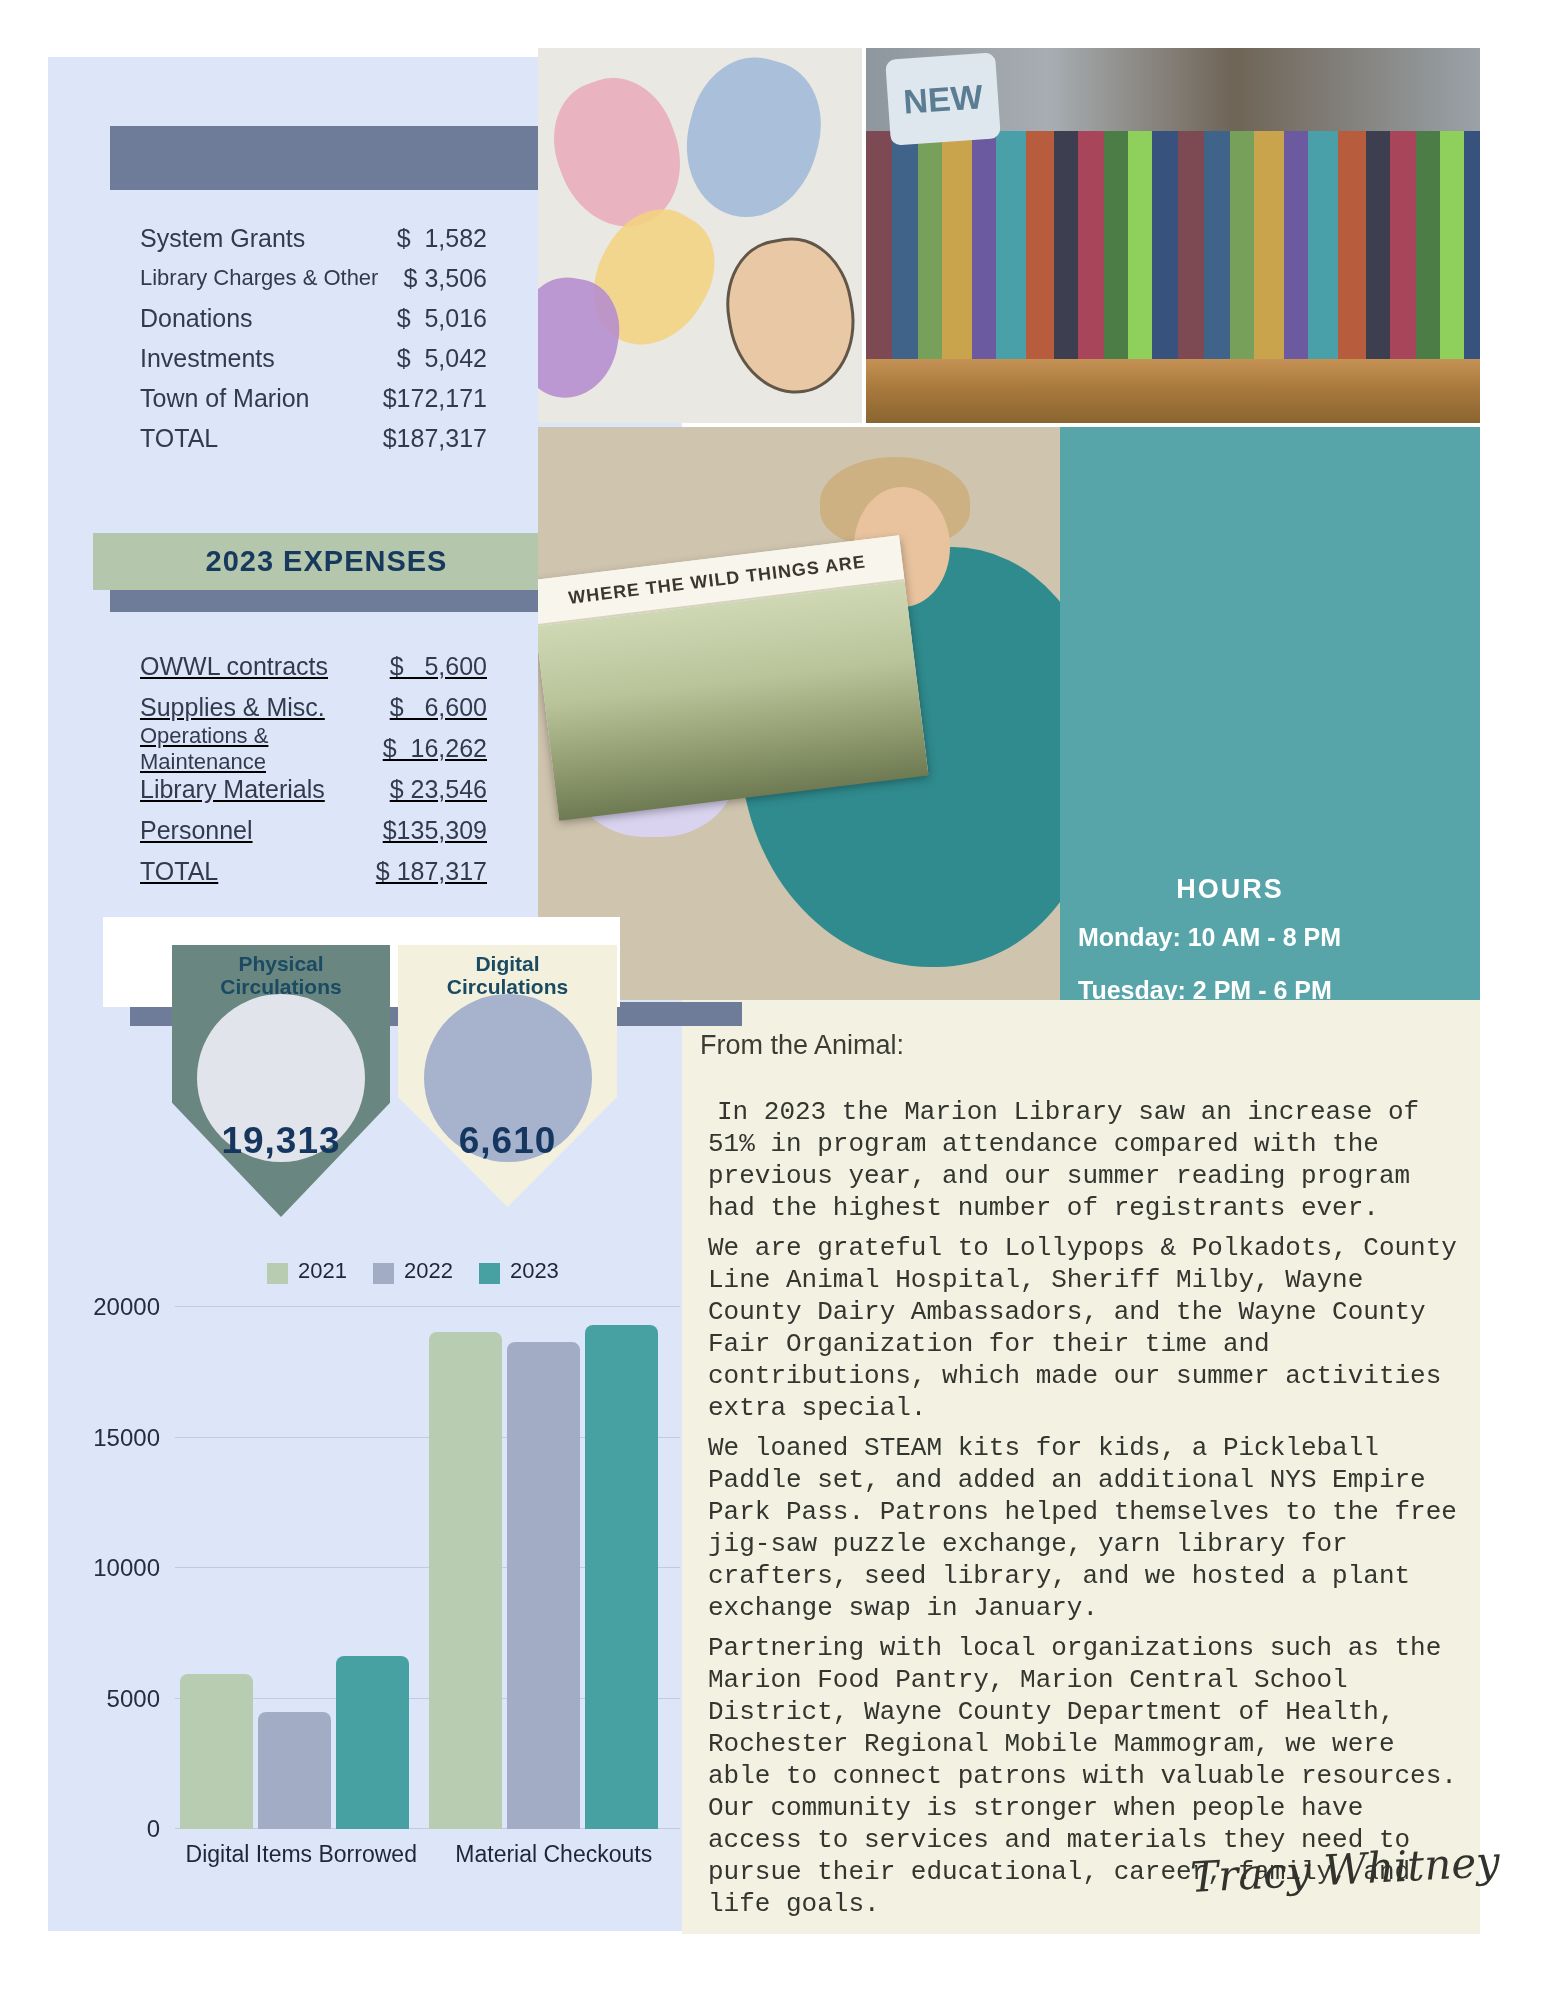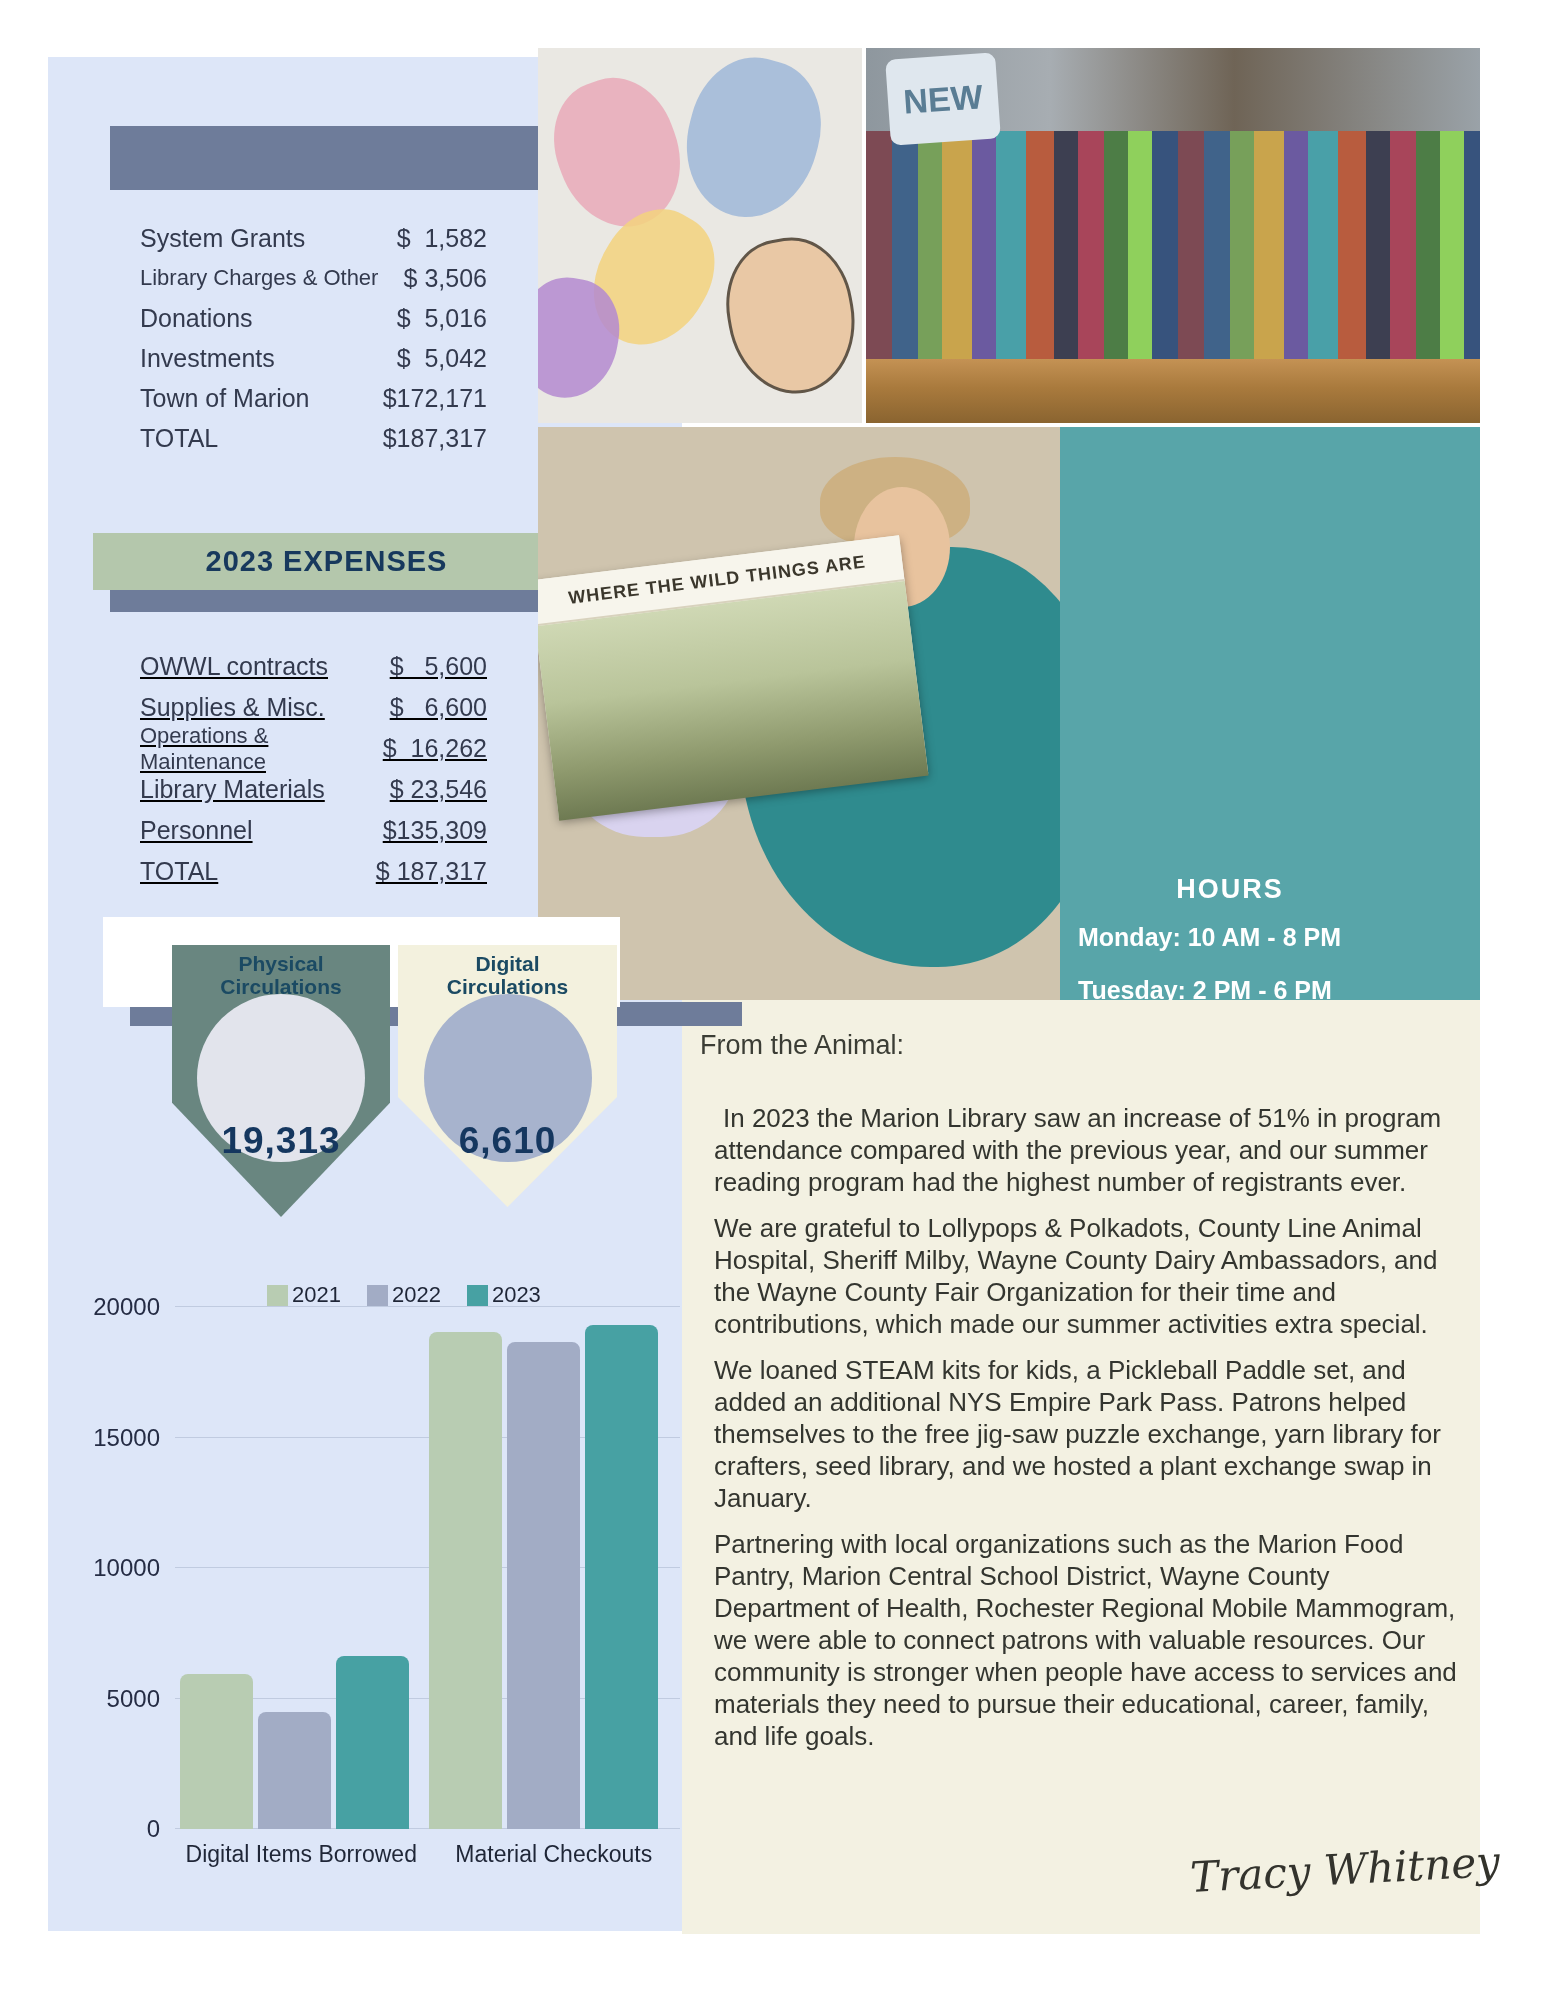--- a/index.html
+++ b/index.html
@@ -32,21 +32,21 @@
   .pennant-digital{left:398px;top:945px;width:219px;height:262px;background:#f3f1de;}
   .pennant-title{padding-top:7px;font-size:21px;line-height:23px;font-weight:bold;color:#1b4a63;}
   .badge-circle{position:absolute;left:50%;top:49px;transform:translateX(-50%);width:168px;height:168px;
                 border-radius:50%;display:flex;align-items:flex-end;justify-content:center;}
   .circle-physical{background:#e2e4ec;}
   .circle-digital{background:#a7b3cd;}
   .badge-number{font-size:37px;font-weight:bold;color:#15375f;letter-spacing:1px;}
 
   
   .chart-legend{left:267px;top:1258px;display:flex;gap:26px;z-index:2;}
-  .legend-item{display:flex;align-items:center;gap:4px;margin-top:24px;}
+  .legend-item{display:flex;align-items:flex-end;gap:10px;}
   .legend-swatch{width:21px;height:21px;display:inline-block;}
   .legend-label{font-size:22px;color:#1f2637;}
   .chart-ylabels{left:60px;top:1307px;width:100px;height:522px;}
   .y-tick-label{position:absolute;right:0;transform:translateY(50%);font-size:24px;color:#252c44;}
   .chart-gridlines{left:175px;top:1307px;width:505px;height:522px;}
   .chart-gridline{position:absolute;left:0;width:100%;height:1px;background:#c0cbe0;}
   .chart-plot{left:175px;top:1307px;width:505px;height:522px;}
   .chart-bar{position:absolute;bottom:0;width:73px;border-radius:8px 8px 0 0;}
   .chart-xlabels{left:175px;top:1841px;width:505px;display:flex;}
   .x-axis-label{width:50%;text-align:center;font-size:23px;color:#1f2637;}
@@ -97,21 +97,21 @@
              font-weight:bold;color:#255a78;letter-spacing:1px;}
   .res-label-1{top:897px;}
   .res-label-2{top:930px;}
   .hours-panel .hours-title,.hours-panel .res-number{width:340px;}
 
   
   .manager-panel{left:682px;top:1000px;width:798px;height:934px;background:#f3f1e2;}
   .manager-heading{position:absolute;left:700px;top:1030px;font-size:27px;color:#3b3d35;}
   .manager-text{position:absolute;left:700px;top:1088px;width:772px;font-size:26px;
                 line-height:32px;color:#33352f;}
-  .manager-text .para{margin:14px;}
+  .manager-text .para{margin:8px;font-family:Liberation Mono, monospace;}
   .manager-text .para.indent{text-indent:9px;}
   .signature{position:absolute;left:1190px;top:1845px;font-family:"DejaVu Serif",serif;
              font-style:italic;font-size:42px;color:#33332d;transform:rotate(-3deg);}
 </style>
 </head>
 <body>
 
 <div id="canvas">
 
   <div class="abs lavender-panel"></div>

